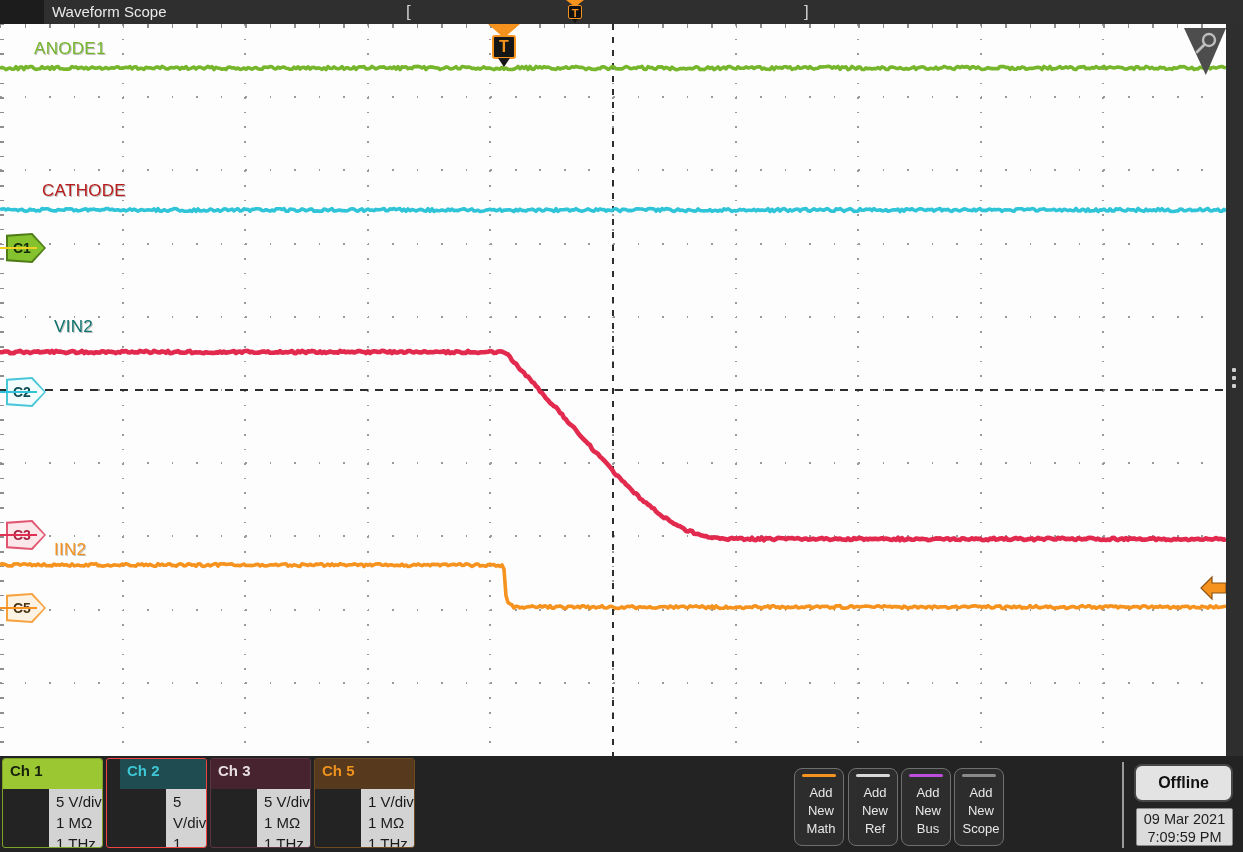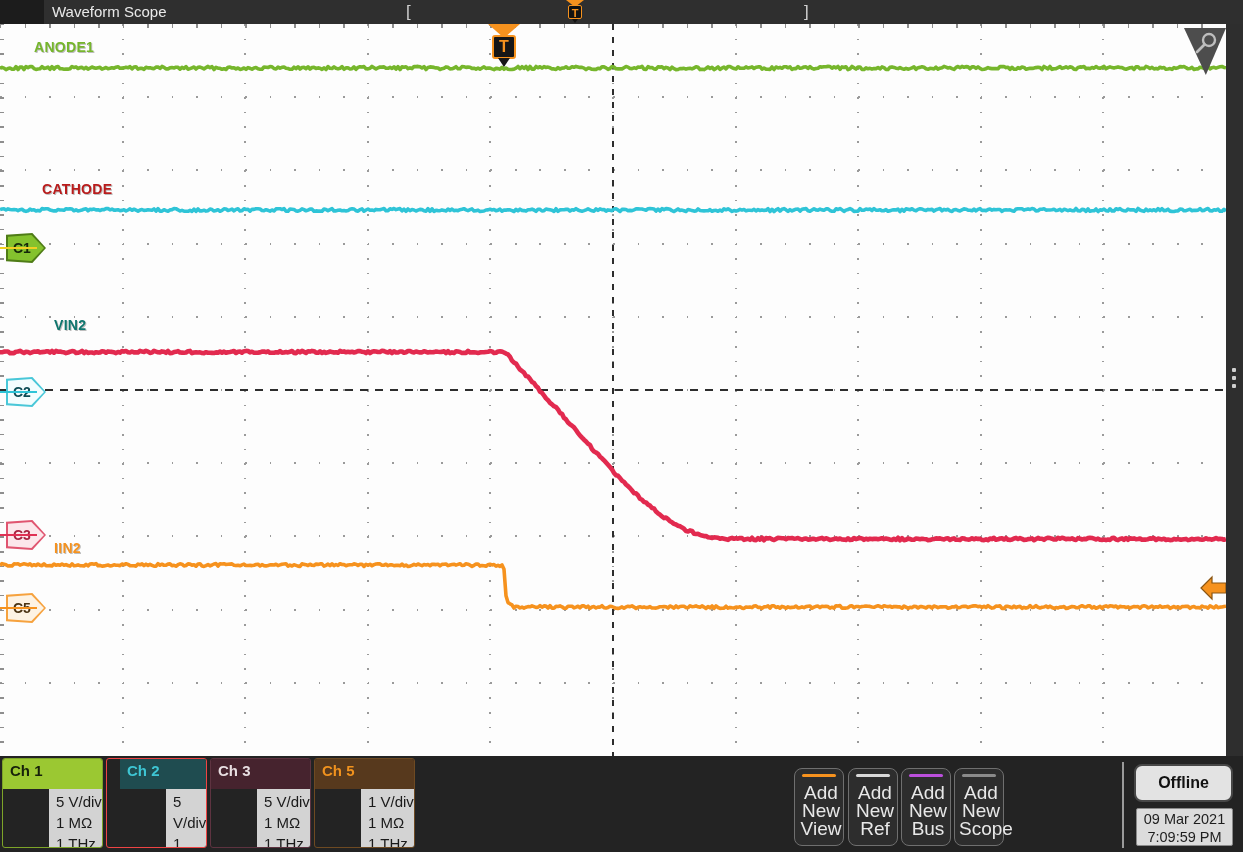--- a/index.html
+++ b/index.html
@@ -32,21 +32,21 @@
   #ticks-top{position:absolute;left:0;top:0;width:1226px;height:4px;
     background:repeating-linear-gradient(90deg,#8e8e8e 0 1.5px,transparent 1.5px 24.52px);}
   #ticks-left{position:absolute;left:0;top:0;width:4px;height:732px;
     background:repeating-linear-gradient(180deg,#8e8e8e 0 1.5px,transparent 1.5px 14.64px);}
   #dash-v{position:absolute;left:612px;top:0;width:2px;height:732px;z-index:3;
     background:repeating-linear-gradient(180deg,#2d2d2d 0 6px,transparent 6px 13px);}
   #dash-h{position:absolute;left:0;top:365px;width:1226px;height:2px;z-index:3;
     background:repeating-linear-gradient(90deg,#2d2d2d 0 8px,transparent 8px 15px);}
   #traces{position:absolute;left:0;top:0;z-index:4;}
 
-  .wave-label{position:absolute;z-index:6;font-size:14px;font-weight:bold;letter-spacing:.3px;
+  .wave-label{position:absolute;z-index:6;font-size:17px;font-weight:normal;letter-spacing:.3px;
     text-shadow:1px 1px 0 #bdbdbd;}
 
   
   .cbadge{position:absolute;left:6px;width:40px;height:30px;z-index:7;}
   .cbadge .outer{position:absolute;inset:0;
     clip-path:polygon(0 6%,66% 0,100% 50%,66% 100%,0 94%);}
   .cbadge .inner{position:absolute;left:2px;top:2px;right:2px;bottom:2px;
     clip-path:polygon(0 7%,65% 0,100% 50%,65% 100%,0 93%);}
   .cbadge .txt{position:absolute;left:7px;top:0;width:26px;height:30px;line-height:30px;
     font-size:14px;font-weight:bold;z-index:2;}
@@ -83,21 +83,21 @@
   .chbadge .bd{background:#d3d3d3;height:67px;padding:2px 0 0 7px;box-sizing:border-box;margin-left:46px;}
   .chbadge .bd div{font-size:15px;line-height:21px;color:#1a1a1a;}
   #chb0{left:2px;border:1px solid #7da428;} #chb0 .hd{background:#9bc832;color:#16210a;}
   #chb1{left:106px;border:1px solid #ef4444;padding-left:13px;} #chb1 .hd{background:#1f4c50;color:#3ec6d4;}
   #chb2{left:210px;border:1px solid #5e3340;} #chb2 .hd{background:#46232e;color:#e8dfe2;}
   #chb3{left:314px;border:1px solid #6e4a22;} #chb3 .hd{background:#57391d;color:#f0921e;}
 
   .addbtn{position:absolute;top:12px;width:50px;height:78px;background:#2d2d2d;border:1px solid #6f6f6f;
     border-radius:8px;box-sizing:border-box;text-align:center;color:#e8e8e8;cursor:pointer;}
   .addbtn .accent{position:absolute;left:50%;transform:translateX(-50%);top:5px;width:34px;height:3px;border-radius:2px;}
-  .addbtn .lines{position:absolute;left:4px;right:0;top:15px;font-size:19px;line-height:18px;}
+  .addbtn .lines{position:absolute;left:4px;right:0;top:15px;font-size:13px;line-height:18px;}
   #add-math{left:794px;} #add-ref{left:848px;} #add-bus{left:901px;} #add-scope{left:954px;}
 
   #hbadge{position:absolute;left:1004px;top:6px;width:104px;height:86px;border-radius:4px;overflow:hidden;
     border:1px solid #7a7a7a;box-sizing:border-box;}
   #hbadge .hd{height:22px;line-height:22px;background:#6f6f6f;color:#fff;font-size:15.5px;padding-left:6px;letter-spacing:.5px;}
   #hbadge .bd{background:#d3d3d3;height:64px;padding:2px 0 0 6px;font-size:15px;color:#1a1a1a;box-sizing:border-box;}
 
   #bar-divider{position:absolute;left:1122px;top:6px;width:2px;height:86px;background:#9a9a9a;}
 
   #offline-btn{position:absolute;left:1134px;top:8px;width:99px;height:38px;background:#e3e3e3;
@@ -249,21 +249,21 @@
         <div>1 MΩ</div>
         <div>1 THz</div>
       </div>
     </div>
 
     <div class="addbtn" id="add-math">
       <div class="accent" style="background: rgb(246, 146, 30);"></div>
       <div class="lines">
         <div>Add</div>
         <div>New</div>
-        <div>View</div>
+        <div>Math</div>
       </div>
     </div>
     <div class="addbtn" id="add-ref">
       <div class="accent" style="background: rgb(216, 216, 216);"></div>
       <div class="lines">
         <div>Add</div>
         <div>New</div>
         <div>Ref</div>
       </div>
     </div>

